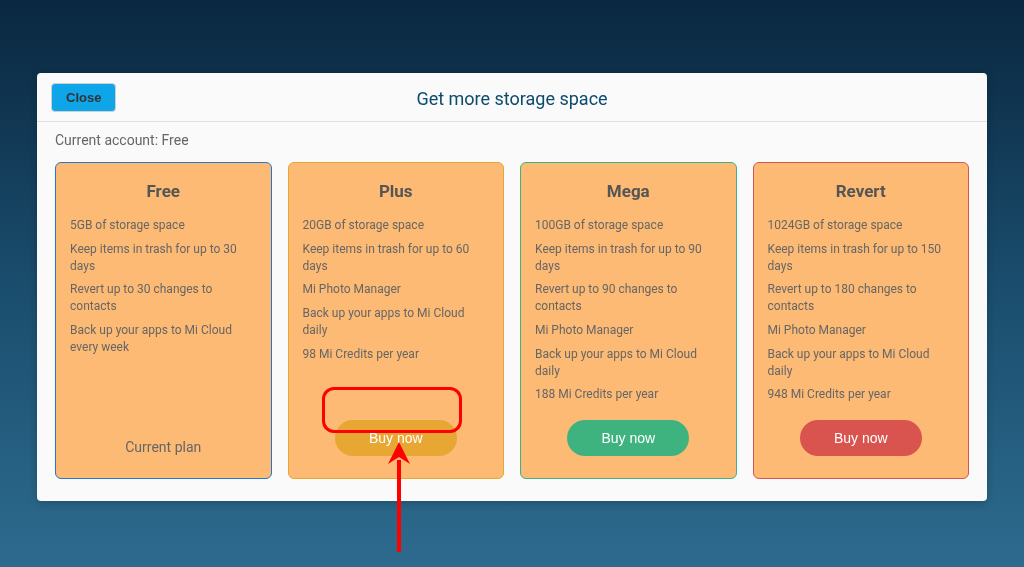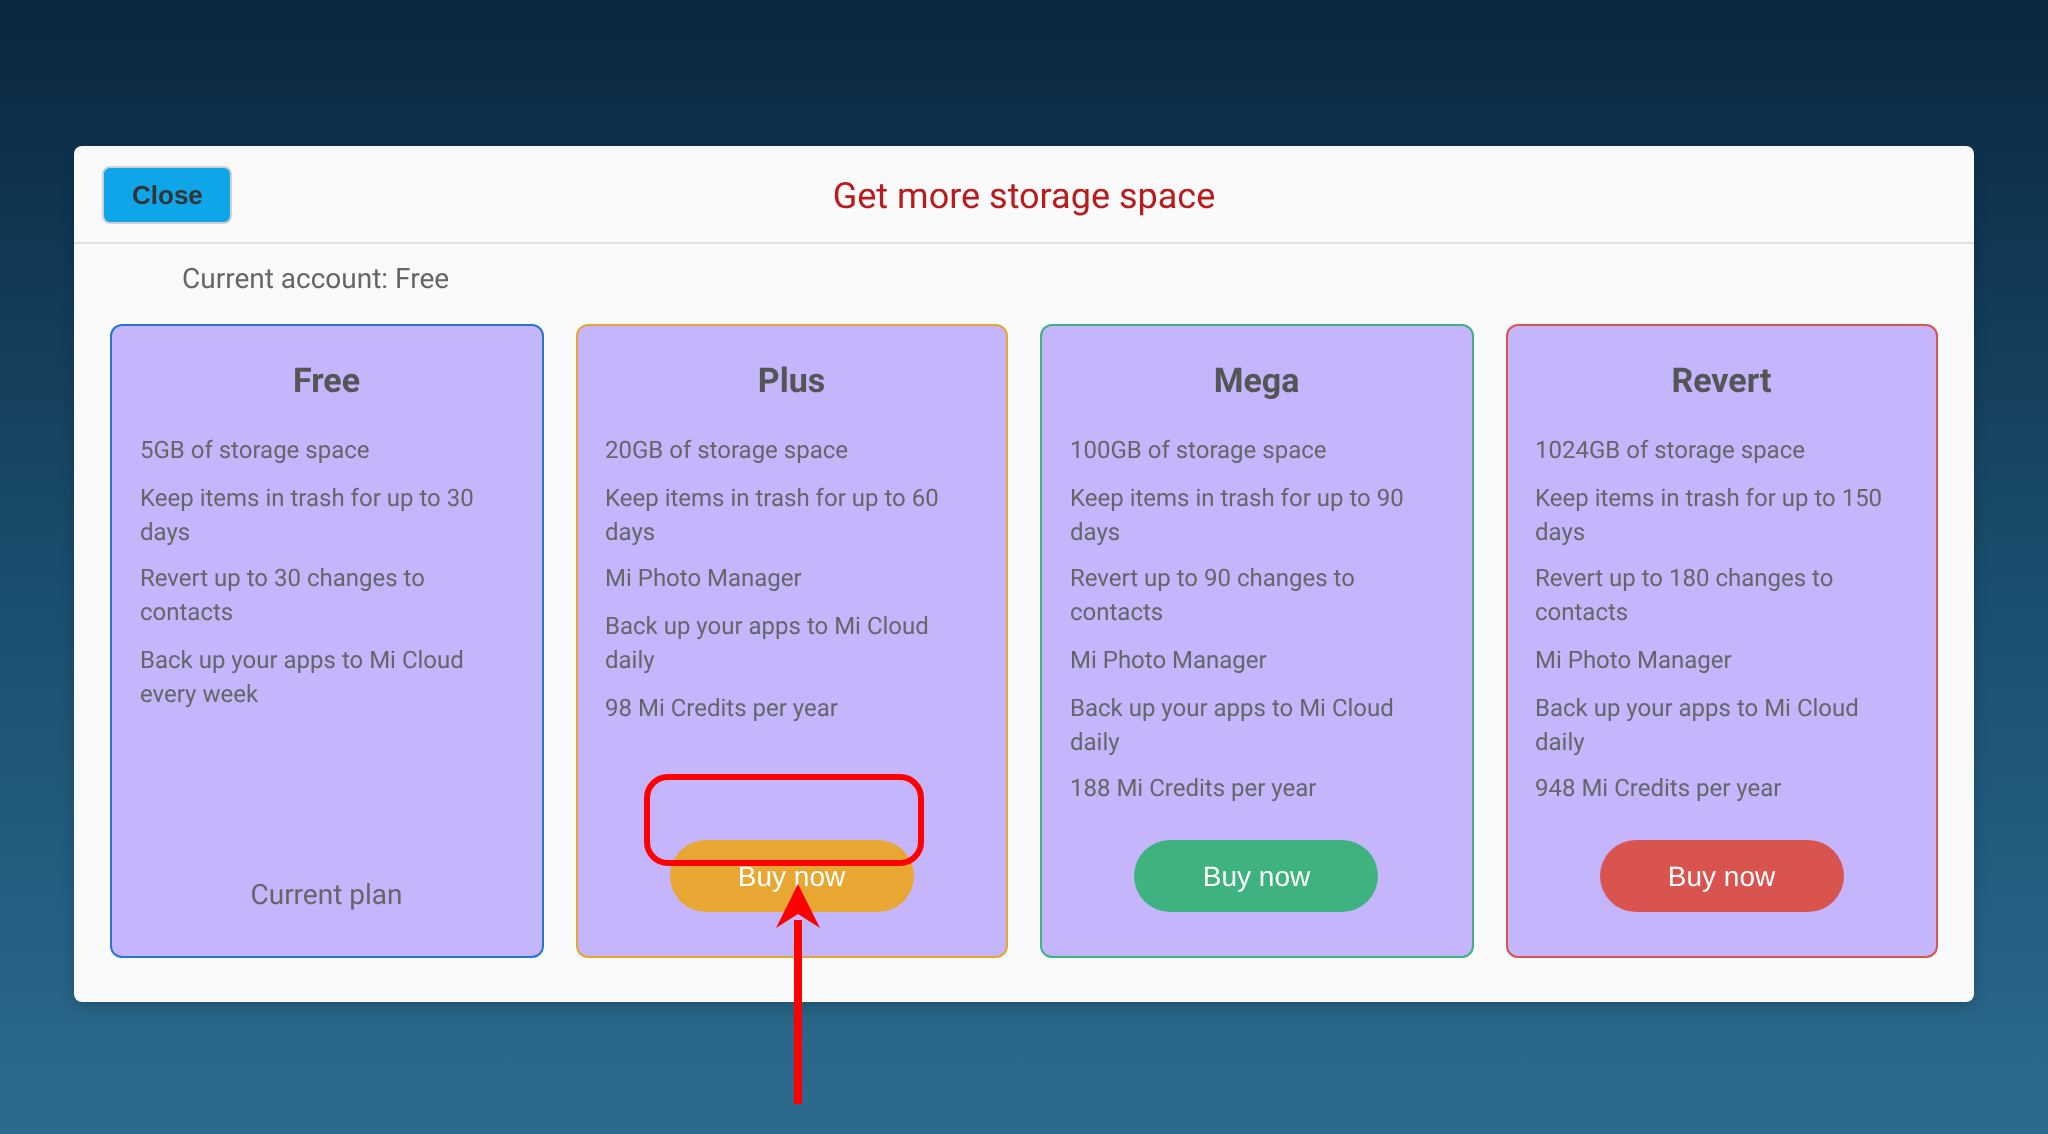--- a/index.html
+++ b/index.html
@@ -34,41 +34,40 @@
       border: 1px solid #d0d0d0;
       border-radius: 4px;
       padding: 6px 14px;
       font-size: 13px;
       font-weight: 600;
       color: #333;
       cursor: pointer;
     }
     .modal-title {
       font-size: 18px;
-      color: #b91c1c;
+      color: #0c4a6e;
       font-weight: 400;
       padding-top: 3px;
     }
     .current-account {
       padding: 10px 18px 4px;
       font-size: 14px;
       color: #666;
-      margin-left: 36px;
     }
     .plans {
       display: flex;
       gap: 16px;
       padding: 10px 18px 22px;
     }
     .plan-card {
       flex: 1;
       border: 1.5px solid;
       border-radius: 6px;
       padding: 18px 14px 22px;
-      background: #c4b5fd;
+      background: #fdba74;
       display: flex;
       flex-direction: column;
       min-height: 290px;
     }
     .plan-card.free { border-color: #2676d1; }
     .plan-card.plus { border-color: #e8a633; }
     .plan-card.mega { border-color: #3fb37f; }
     .plan-card.ultra { border-color: #d9534f; }
     .plan-name {
       font-size: 17px;

